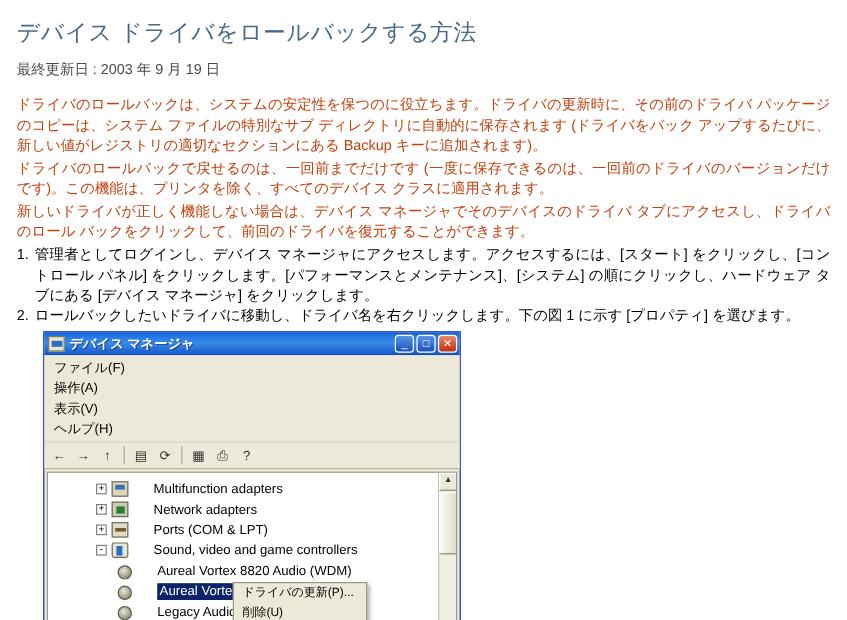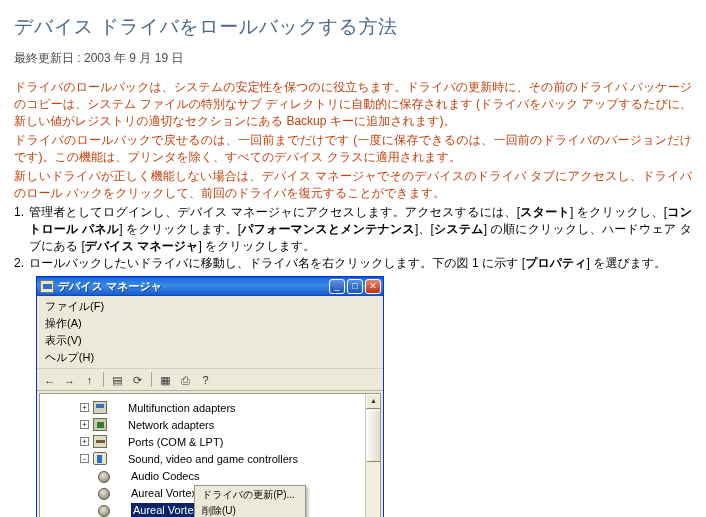--- a/index.html
+++ b/index.html
@@ -50,21 +50,21 @@
     position: relative;
     padding-left: 15px;
     margin-bottom: 0px;
     text-align: justify;
   }
   ol.steps li .num {
     position: absolute;
     left: 0;
     top: 0;
   }
-  b { font-weight: bold; margin-top: 40px; }
+  b { font-weight: normal; margin-top: 40px; }
 
   
   .figure { margin-top: 4px; margin-left: 22px; }
   .dm-window {
     width: 348px;
     border: 1px solid #0831d9;
     background: #ece9d8;
     font-size: 11px;
   }
   .dm-titlebar {
@@ -376,25 +376,20 @@
             <span class="tlabel">Ports (COM &amp; LPT)</span>
           </div>
 
           <div class="tnode">
             <span class="indent" style="width:40px"></span>
             <span class="expander">-</span>
             <span class="devicon sound"></span>
             <span class="tlabel">Sound, video and game controllers</span>
           </div>
 
-          <div class="tnode">
-            <span class="indent" style="width:57px"></span>
-            <span class="devicon speaker"></span>
-            <span class="tlabel">Audio Codecs</span>
-          </div>
 
           <div class="tnode">
             <span class="indent" style="width:57px"></span>
             <span class="devicon speaker"></span>
             <span class="tlabel">Aureal Vortex 8820 Audio (WDM)</span>
           </div>
 
           <div class="tnode selected">
             <span class="indent" style="width:57px"></span>
             <span class="devicon speaker"></span>

